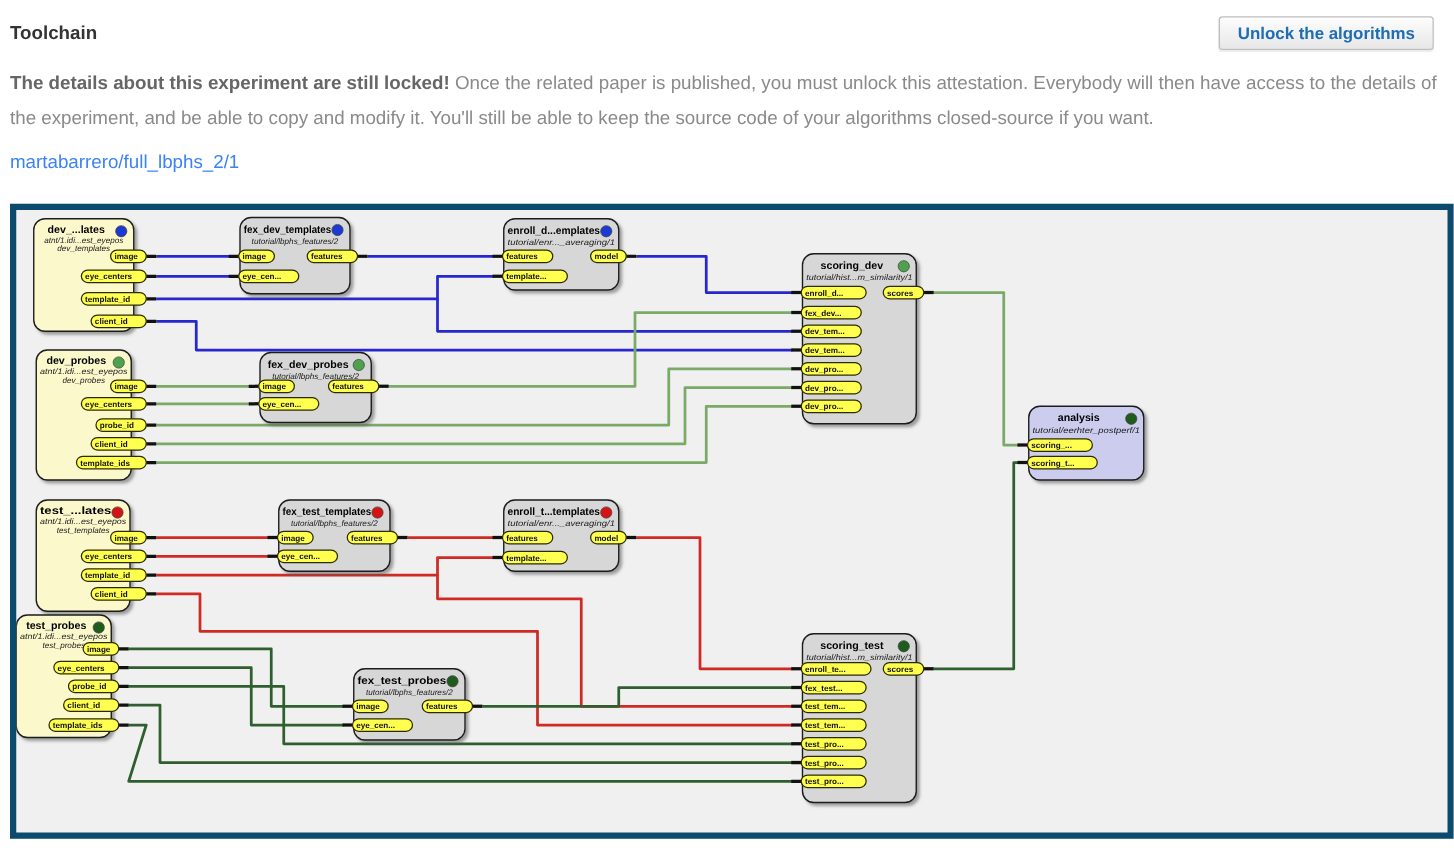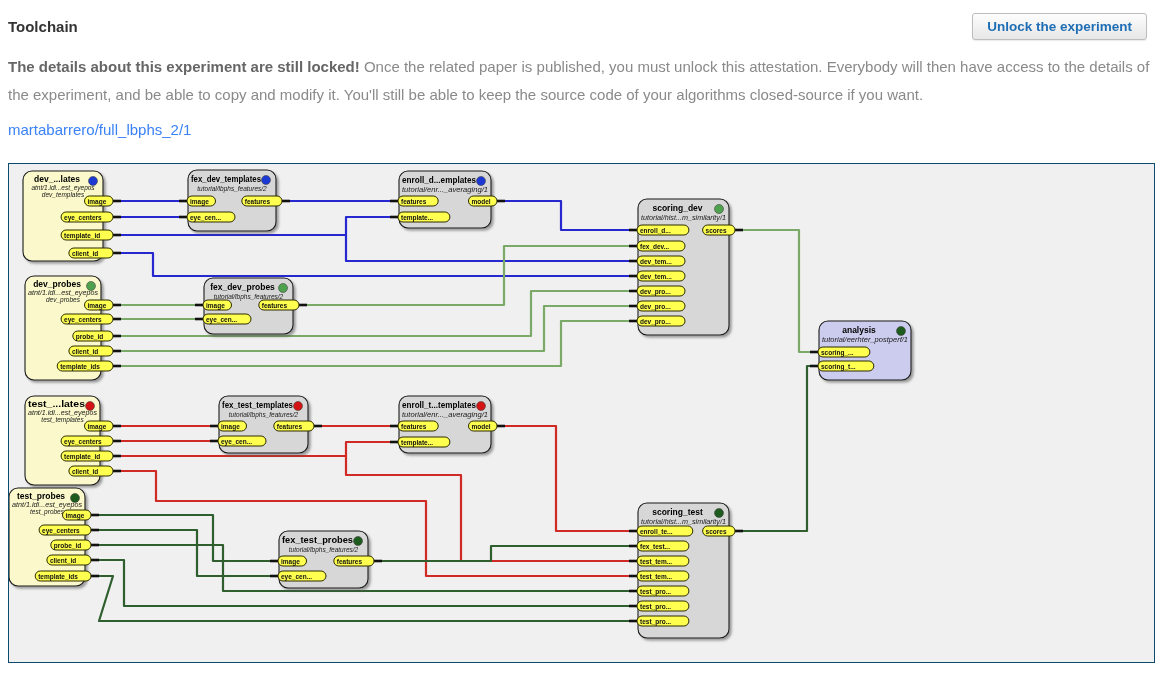--- a/index.html
+++ b/index.html
@@ -22,31 +22,31 @@
   }
   p.locked-notice strong { color:#666; }
 
   a.exp-link {
     display:inline-block; margin:12px 0 0 8px; font-size:15px;
     color:#3b82f6; text-decoration:none; cursor:pointer;
   }
 
   .toolchain-canvas {
     margin:24px 0 0 8px; width:1145px; height:498px;
-    background:#f0f0f0; border:1px solid #0c4a6e;
+    background:#f0f0f0; border:5px solid #0c4a6e;
   }
   .toolchain-canvas svg { display:block; }
   .toolchain-canvas svg text { font-family:"Liberation Sans","DejaVu Sans",sans-serif; }
 </style>
 </head>
 <body>
 
 <div class="page">
 
-  <button class="unlock-btn">Unlock the experiment</button>
+  <button class="unlock-btn">Unlock the algorithms</button>
 
   <h2 class="section-title">Toolchain</h2>
 
   <p class="locked-notice"><strong>The details about this experiment are still locked!</strong><span> Once the related paper is published, you must unlock this attestation. Everybody will then have access to the details of the experiment, and be able to copy and modify it. You'll still be able to keep the source code of your algorithms closed-source if you want.</span></p>
 
   <a class="exp-link" href="#">martabarrero/full_lbphs_2/1</a>
 
   <div class="toolchain-canvas">
     <svg id="tc" width="1145" height="498" viewBox="0 0 1145 498">
         <defs>

